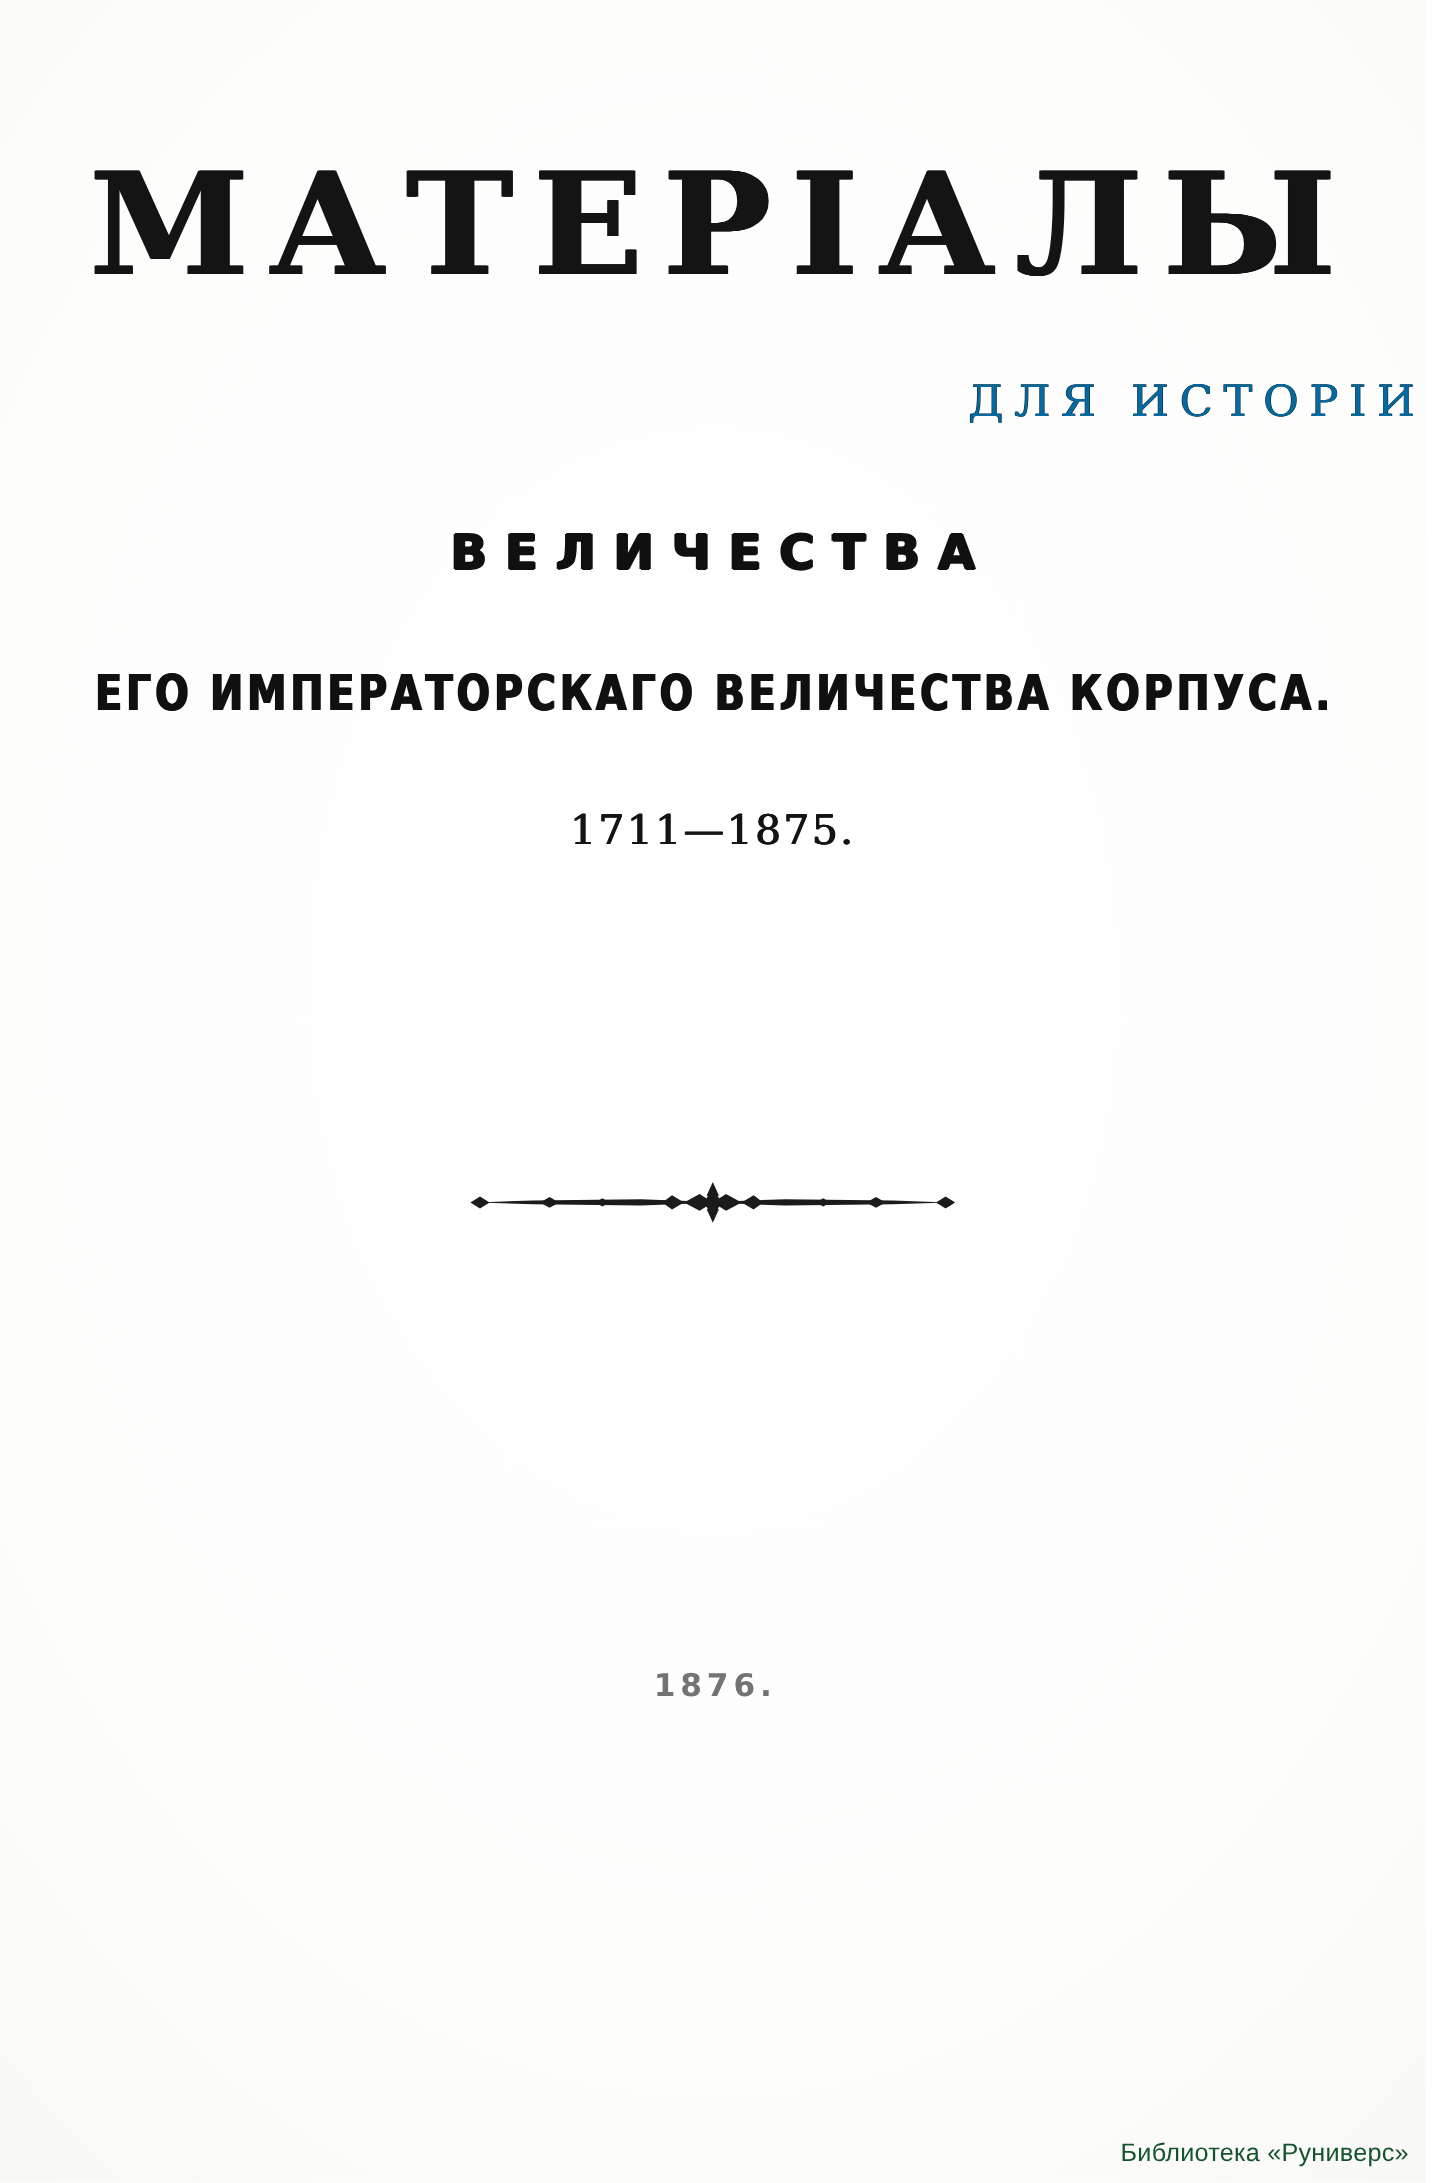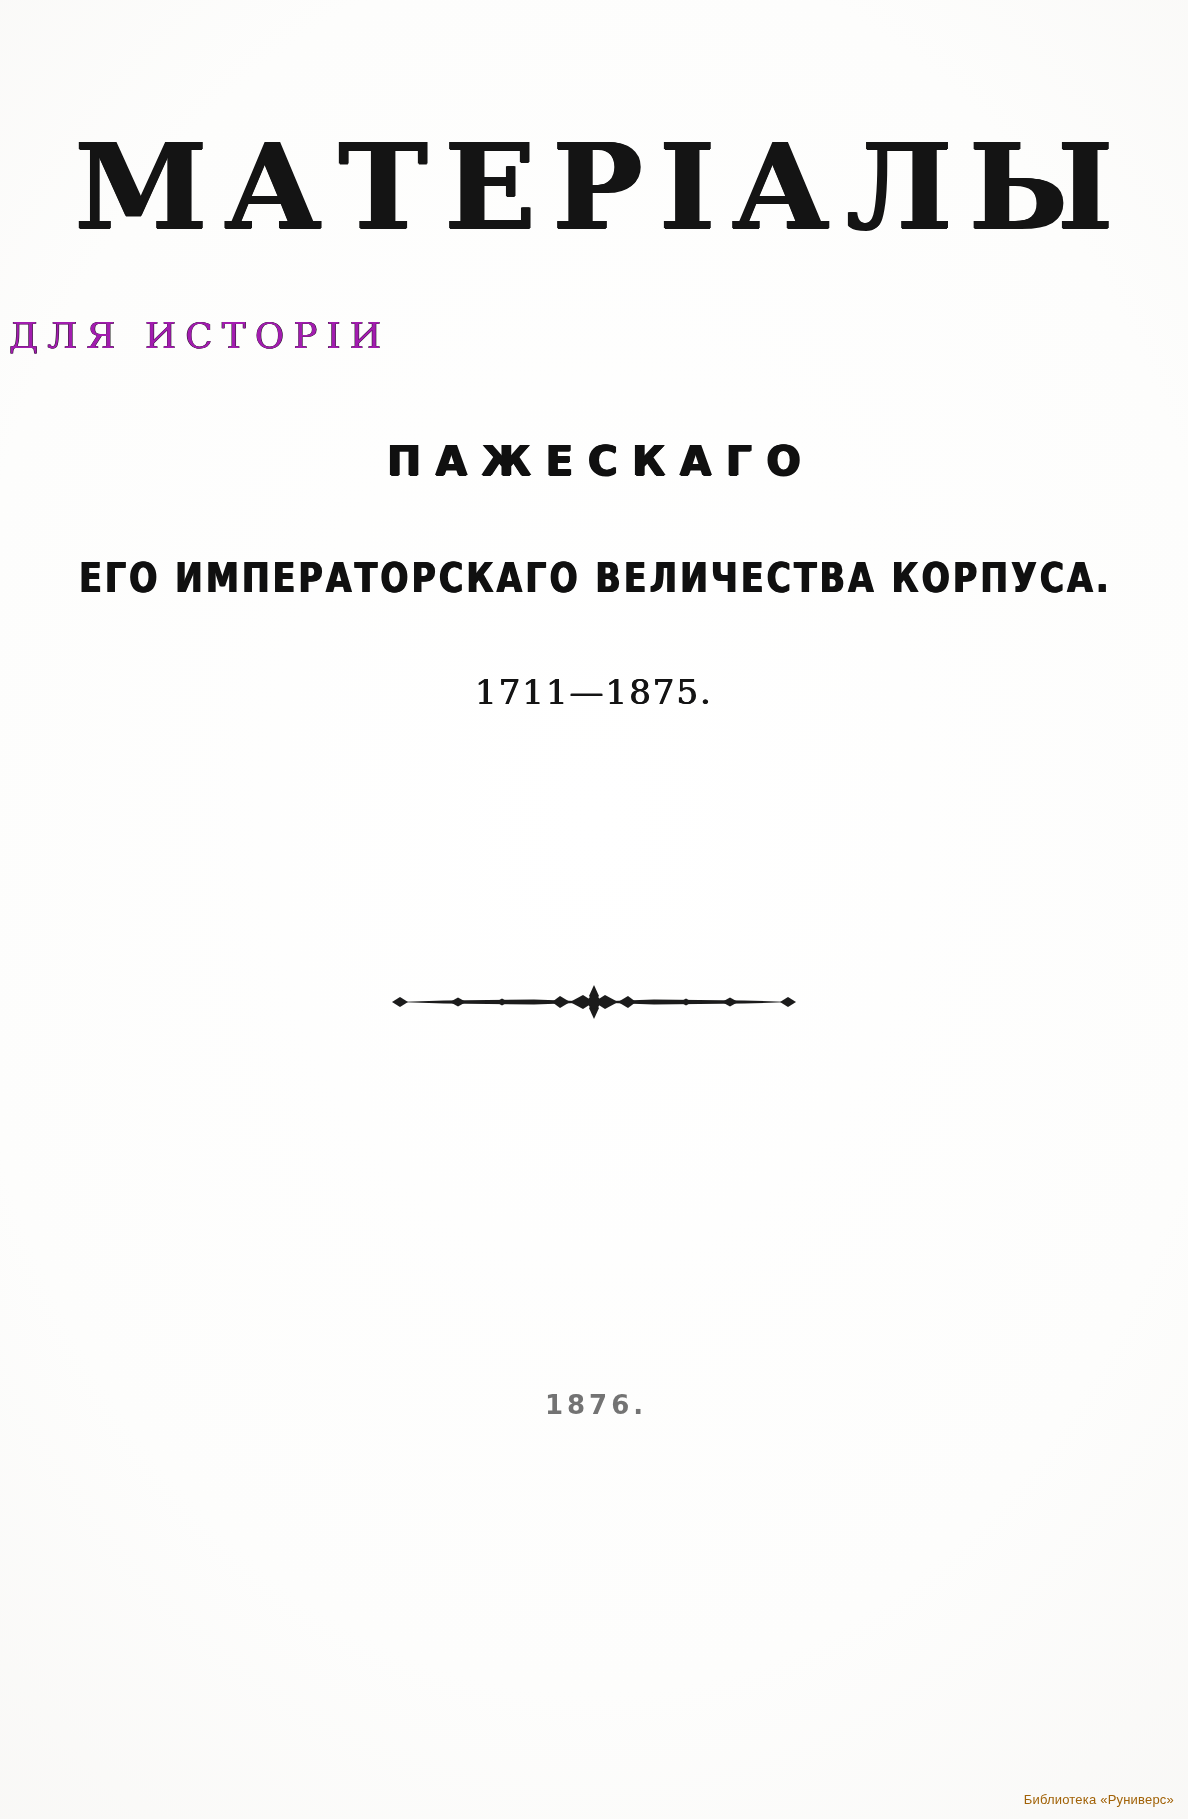--- a/index.html
+++ b/index.html
@@ -59,26 +59,26 @@
     text-indent: 16px;
     transform: scaleX(1.02);
     text-shadow: 0.8px 0 0 #141414, -0.8px 0 0 #141414, 0 0.6px 0 #141414;
   }
 
   .line-sub1 {
     position: absolute;
     top: 315px;
     left: 0;
     right: 0;
-    text-align: left;
+    text-align: right;
     font-family: "DejaVu Serif", serif;
     font-weight: 400;
     font-size: 36px;
     letter-spacing: 9px;
-    color: #a21caf;
+    color: #0369a1;
     text-indent: 9px;
     text-shadow: 0.4px 0 0 #1a1a1a, -0.4px 0 0 #1a1a1a;
   }
 
   .line-sub2 {
     position: absolute;
     top: 438px;
     left: 0;
     right: 0;
     text-align: center;
@@ -160,39 +160,39 @@
     letter-spacing: 4px;
     color: #737373;
     text-indent: 4px;
   }
 
   .watermark {
     position: absolute;
     right: 14px;
     bottom: 12px;
     font-family: "Liberation Sans", sans-serif;
-    font-size: 13px;
-    color: #a16207;
+    font-size: 21px;
+    color: #14532d;
     letter-spacing: 0.2px;
     white-space: nowrap;
   }
 </style>
 </head>
 <body>
 
 <div class="page">
   <div class="scan-surface"></div>
 
   <div class="title-block">
 
     <div class="line-main">МАТЕРІАЛЫ</div>
 
     <div class="line-sub1">ДЛЯ ИСТОРIИ</div>
 
-    <div class="line-sub2">ПАЖЕСКАГО</div>
+    <div class="line-sub2">ВЕЛИЧЕСТВА</div>
 
     <div class="line-sub3">ЕГО ИМПЕРАТОРСКАГО ВЕЛИЧЕСТВА КОРПУСА.</div>
 
     <div class="line-years">1711—1875.</div>
   </div>
 
   <div class="ornament">
     <svg width="420" height="48" viewBox="0 0 420 48">
       <g fill="#1b1b1b">
 

